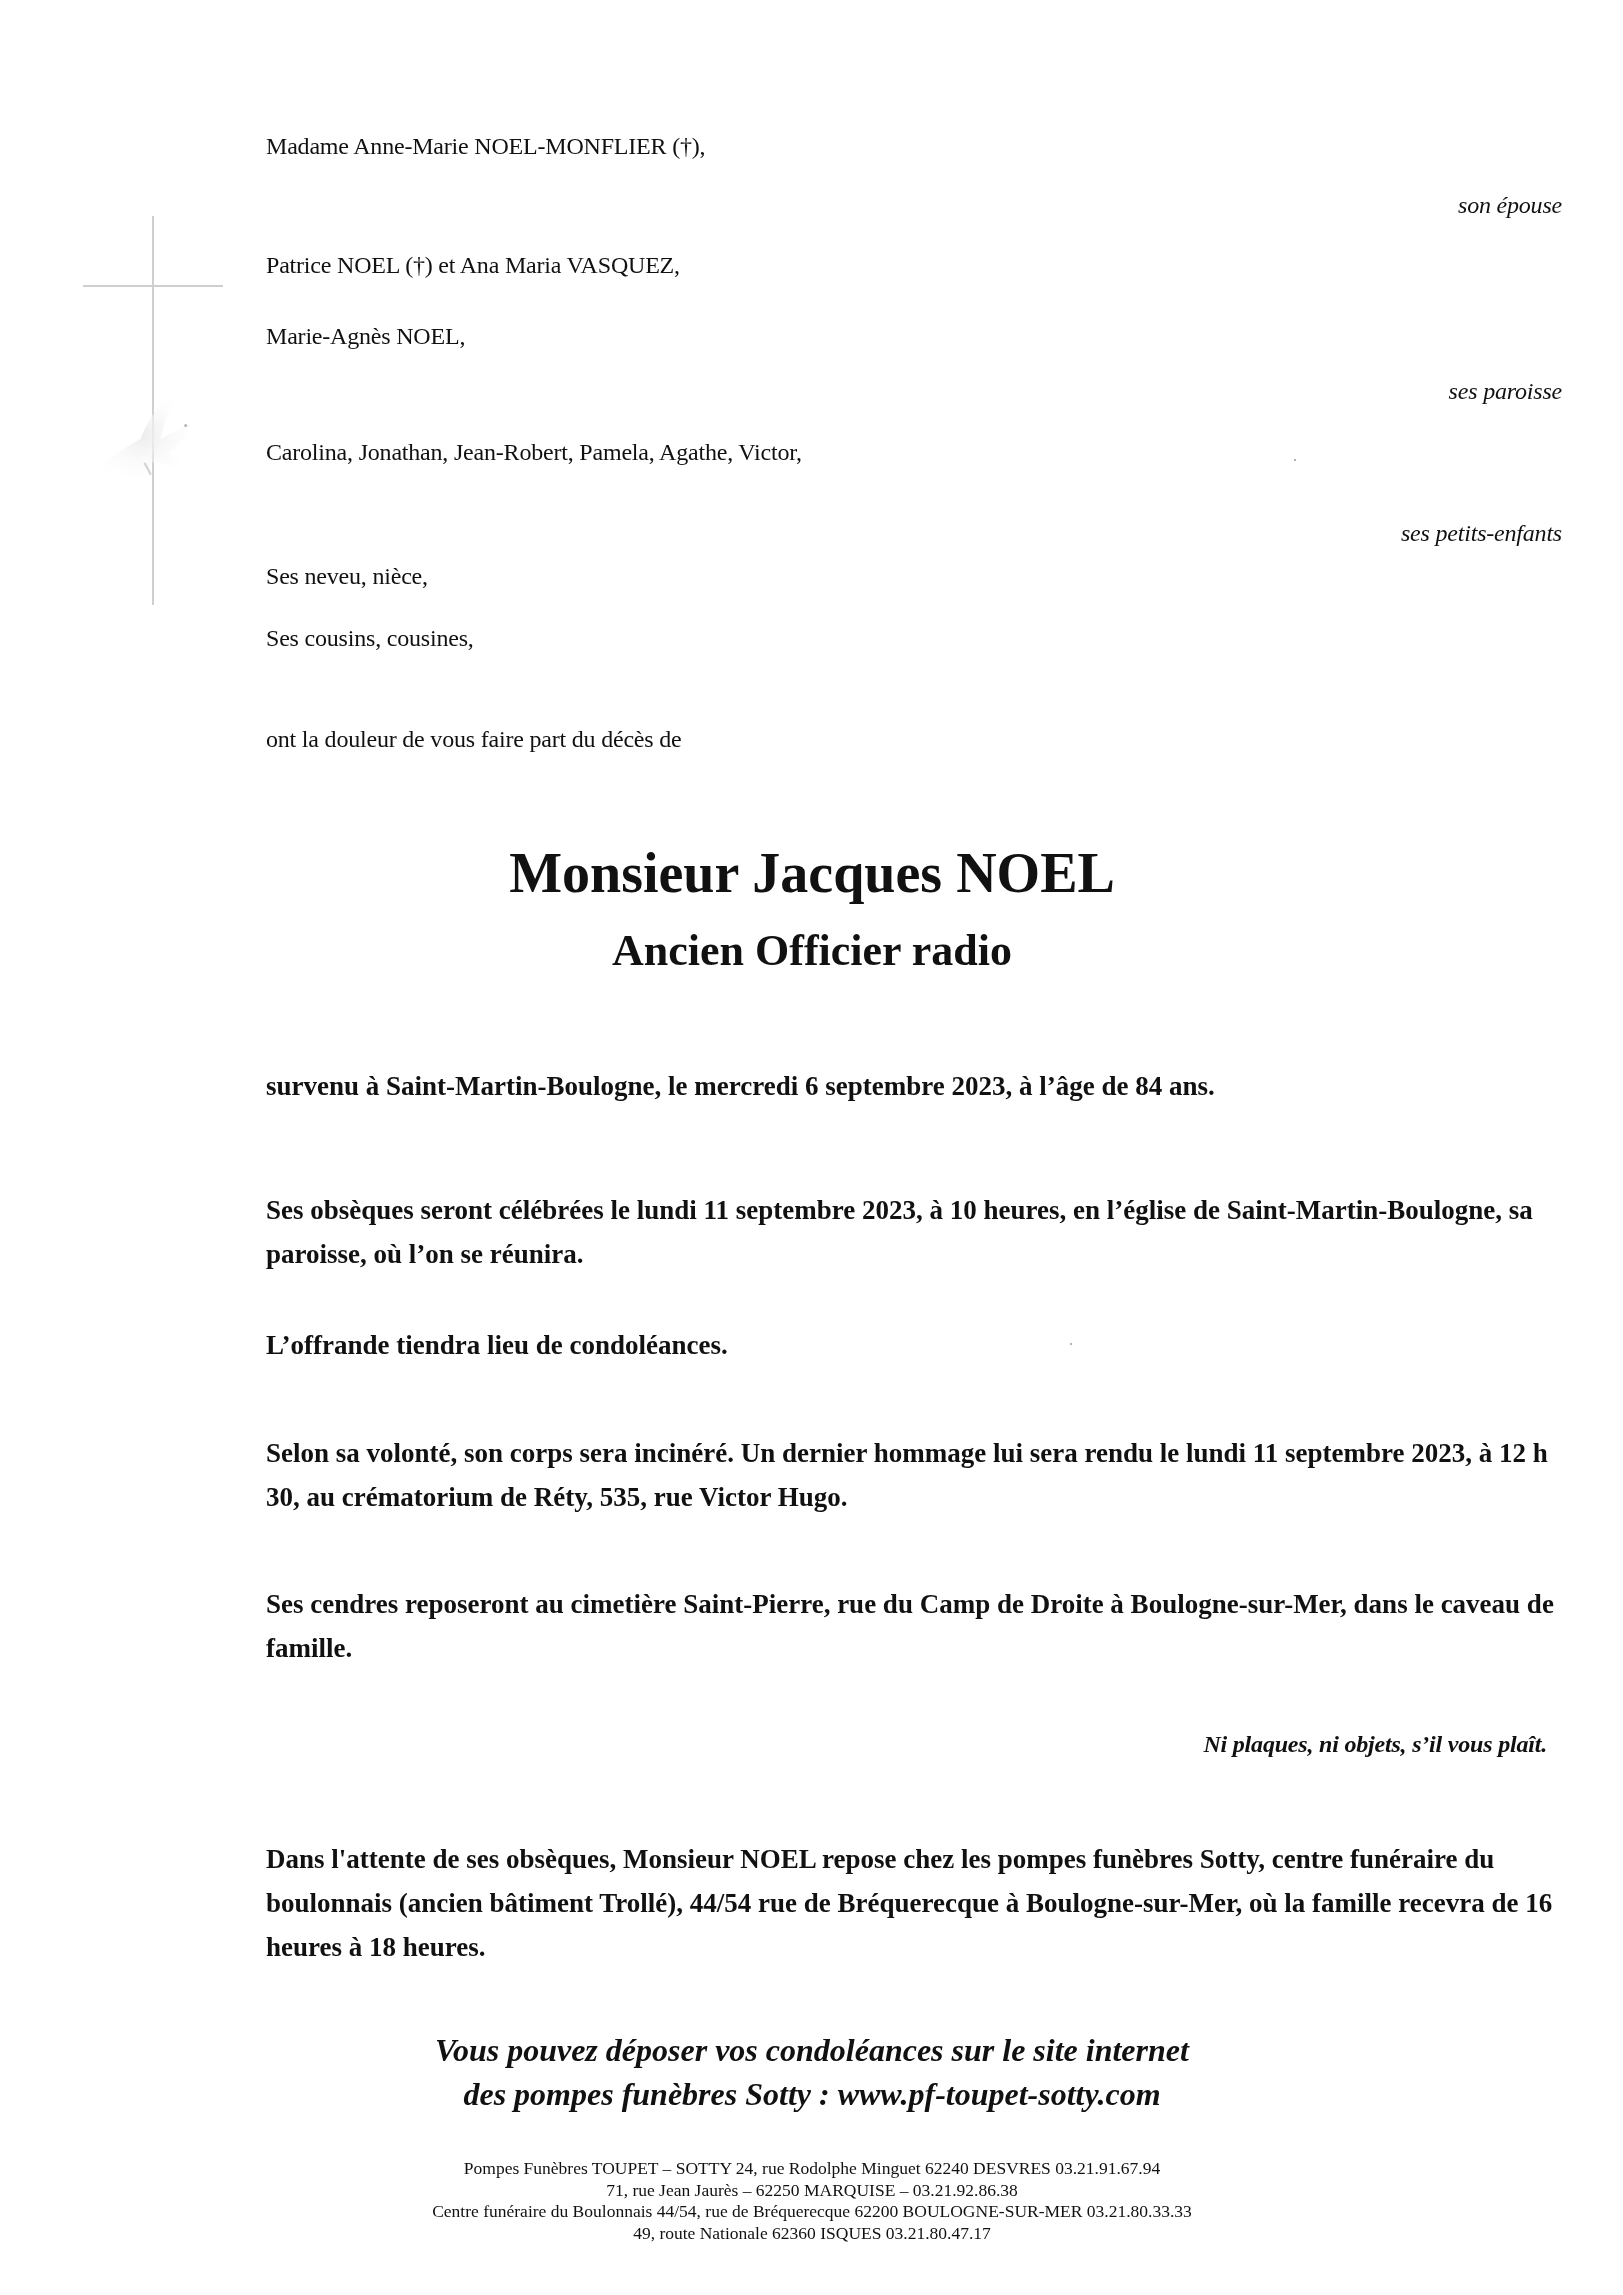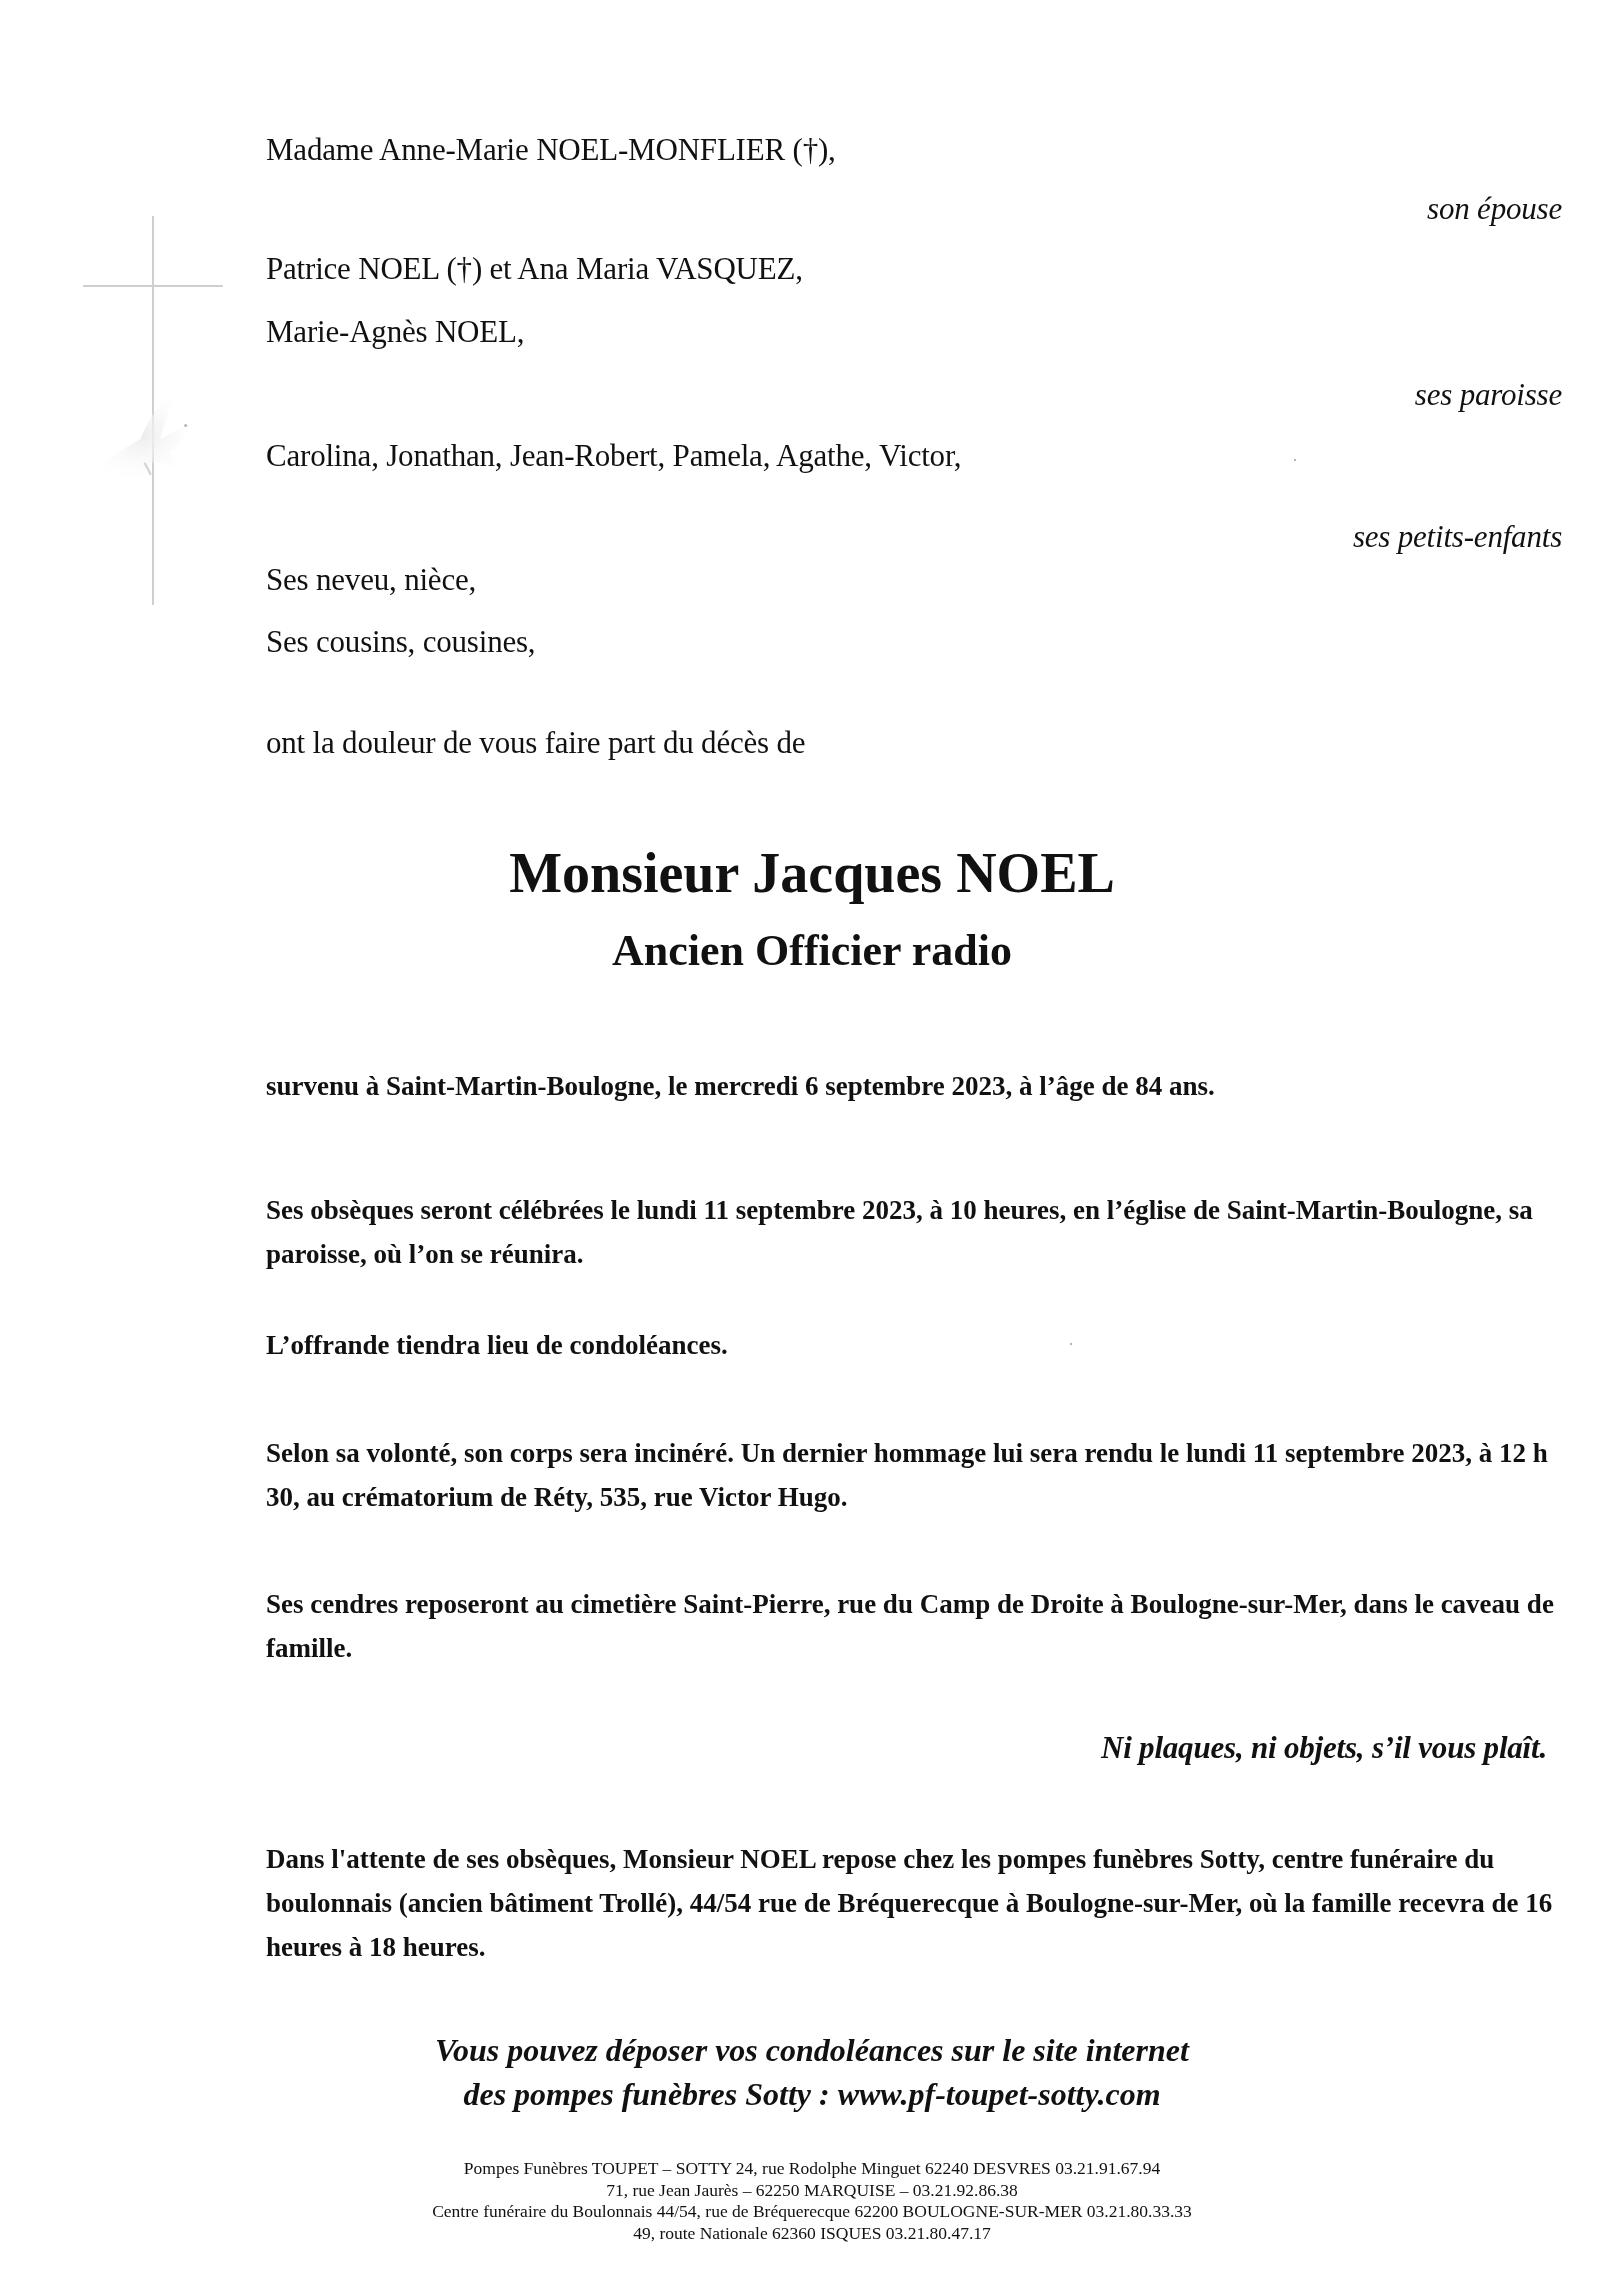--- a/index.html
+++ b/index.html
@@ -1,18 +1,18 @@
 <!DOCTYPE html>
 <html style="font-size:12.8px"><head>
   <meta charset="utf-8">
   <style>
     html, body { margin: 0; padding: 0; background: #ffffff; }
     body { width: 1624px; height: 2295px; position: relative; overflow: hidden;
            font-family: "Liberation Serif", "DejaVu Serif", serif; color: #111111; }
-    .line { position: absolute; white-space: nowrap; font-size: 31px; line-height: 1; letter-spacing: -0.2px; }
+    .line { position: absolute; white-space: nowrap; font-size: 24px; line-height: 1; letter-spacing: -0.2px; }
     .left { left: 266px; }
     .right { right: 62px; text-align: right; font-style: italic; }
     .para { position: absolute; left: 266px; width: 1291px; font-size: 27px; line-height: 44px; font-weight: bold; }
     .title { position: absolute; left: 0; width: 1624px; text-align: center; font-weight: bold; }
     .title-name { font-size: 56px; top: 841px; }
     .title-role { font-size: 44px; top: 925px; }
     .italic-bold { font-style: italic; font-weight: bold; }
     .center-block { position: absolute; left: 0; width: 1624px; text-align: center; }
     .site-note { top: 2028px; font-size: 32px; line-height: 44px; font-style: italic; font-weight: bold; }
     .footer { top: 2158px; font-size: 17.5px; line-height: 21.5px; }
@@ -35,21 +35,21 @@
   </defs>
   <path d="M20 120 Q60 90 95 70 Q110 30 140 10 Q125 50 120 70 Q140 60 158 50 Q150 75 130 88 Q150 100 160 110 Q130 105 112 98 Q100 110 95 120 Q70 118 20 120 Z" fill="url(#dg)"></path>
   <circle cx="152" cy="53" r="2" fill="#b8b8b8"></circle>
   <path d="M100 100 Q105 108 108 115" stroke="#d6d6d6" stroke-width="3" fill="none"></path>
 </svg>
 
 <div class="line left" style="top:134px;">Madame Anne-Marie NOEL-MONFLIER (†),</div>
 <div class="line right" style="top:193px;">son épouse</div>
 
 <div class="line left" style="top:253px;text-align:center;">Patrice NOEL (†) et Ana Maria VASQUEZ,</div>
-<div class="line left" style="top:316px;text-align:right;">Marie-Agnès NOEL,</div>
+<div class="line left" style="top:324px;text-align:right;">Marie-Agnès NOEL,</div>
 <div class="line right" style="top:379px;">ses paroisse</div>
 
 <div class="line left" style="top:440px;">Carolina, Jonathan, Jean-Robert, Pamela, Agathe, Victor,</div>
 <div class="line right" style="top:501px;margin-top:20px;">ses petits-enfants</div>
 
 <div class="line left" style="top:564px;">Ses neveu, nièce,</div>
 <div class="line left" style="top:626px;">Ses cousins, cousines,</div>
 
 <div class="line left" style="top:727px;">ont la douleur de vous faire part du décès de</div>
 

